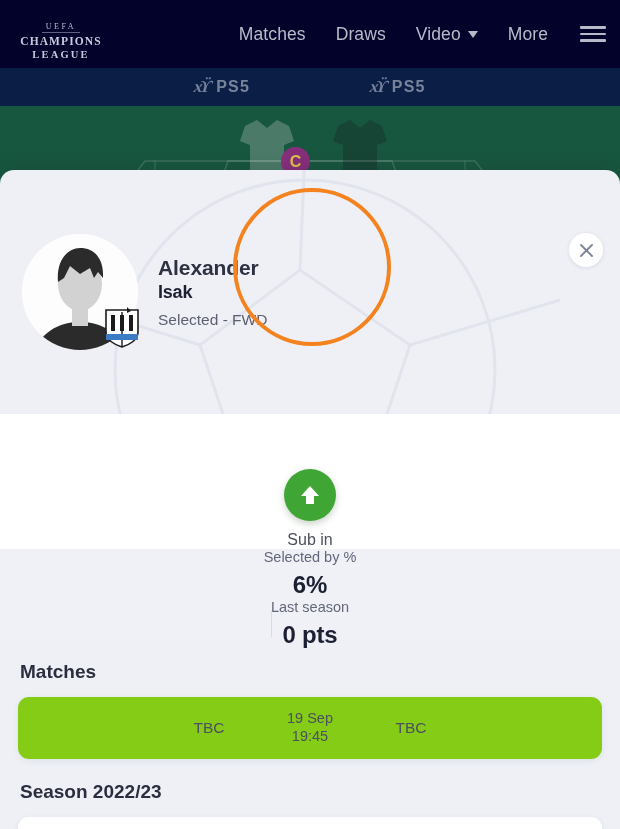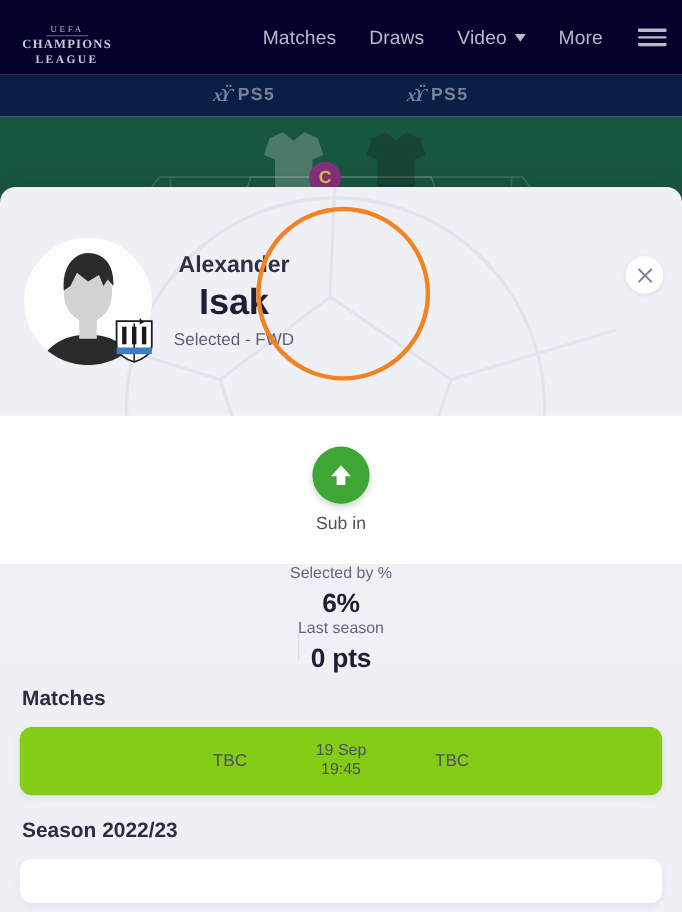--- a/index.html
+++ b/index.html
@@ -178,26 +178,25 @@
   .sheet-bg {
     position: absolute;
     top: 0; left: 0;
     width: 620px; height: 440px;
     opacity: .6;
     pointer-events: none;
   }
 
   .player-head {
     position: relative;
-    height: 208px;
+    height: 244px;
     display: flex;
     align-items: center;
     padding-left: 22px;
     z-index: 3;
-    text-align: center;
   }
 
   .avatar-wrap {
     position: relative;
     width: 116px;
     height: 116px;
     flex: none;
   }
   .avatar {
     width: 116px;
@@ -222,21 +221,21 @@
     flex-direction: column;
     justify-content: center;
   }
   .pname .first {
     font-size: 21px;
     font-weight: 700;
     color: #2e3142;
     letter-spacing: -.1px;
   }
   .pname .last {
-    font-size: 33px;
+    font-size: 18px;
     font-weight: 700;
     color: #1d2033;
     margin-top: 2px;
     letter-spacing: -.2px;
   }
   .pname .meta {
     font-size: 15.5px;
     color: #5c6070;
     margin-top: 8px;
   }
@@ -259,21 +258,21 @@
   }
 
   
   .action-area {
     position: relative;
     height: 135px;
     background: #ffffff;
     display: flex;
     flex-direction: column;
     align-items: center;
-    justify-content: center;
+    justify-content: flex-end;
     z-index: 3;
   }
   .sub-btn {
     width: 52px;
     height: 52px;
     border-radius: 50%;
     background: #3fa535;
     border: none;
     cursor: pointer;
     display: flex;

